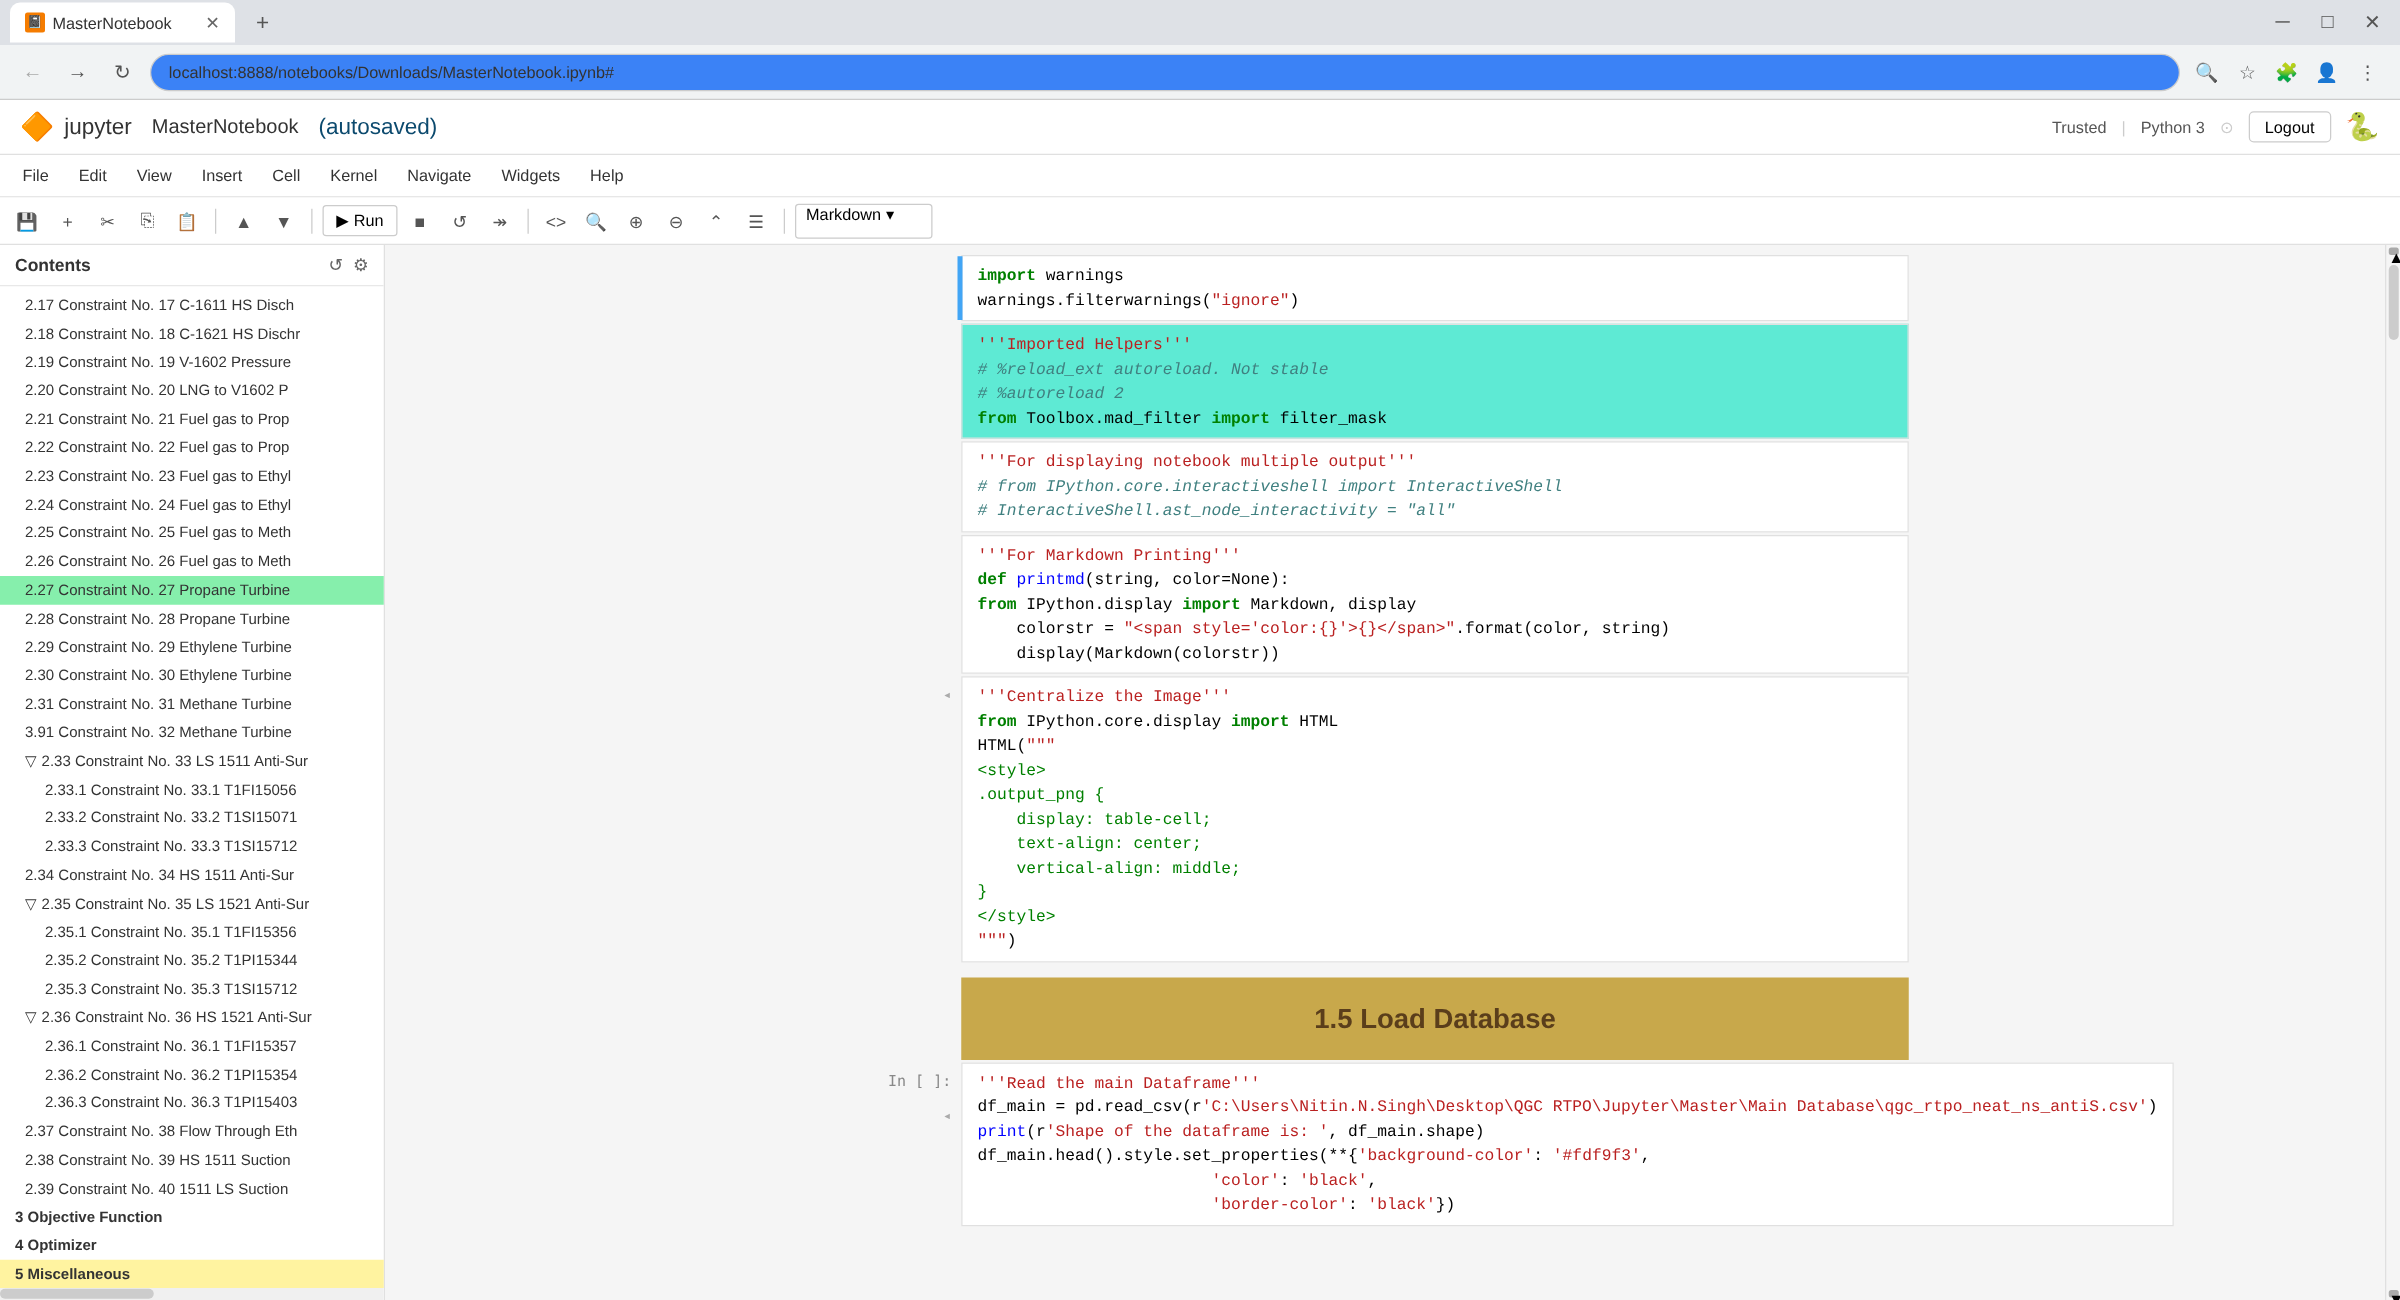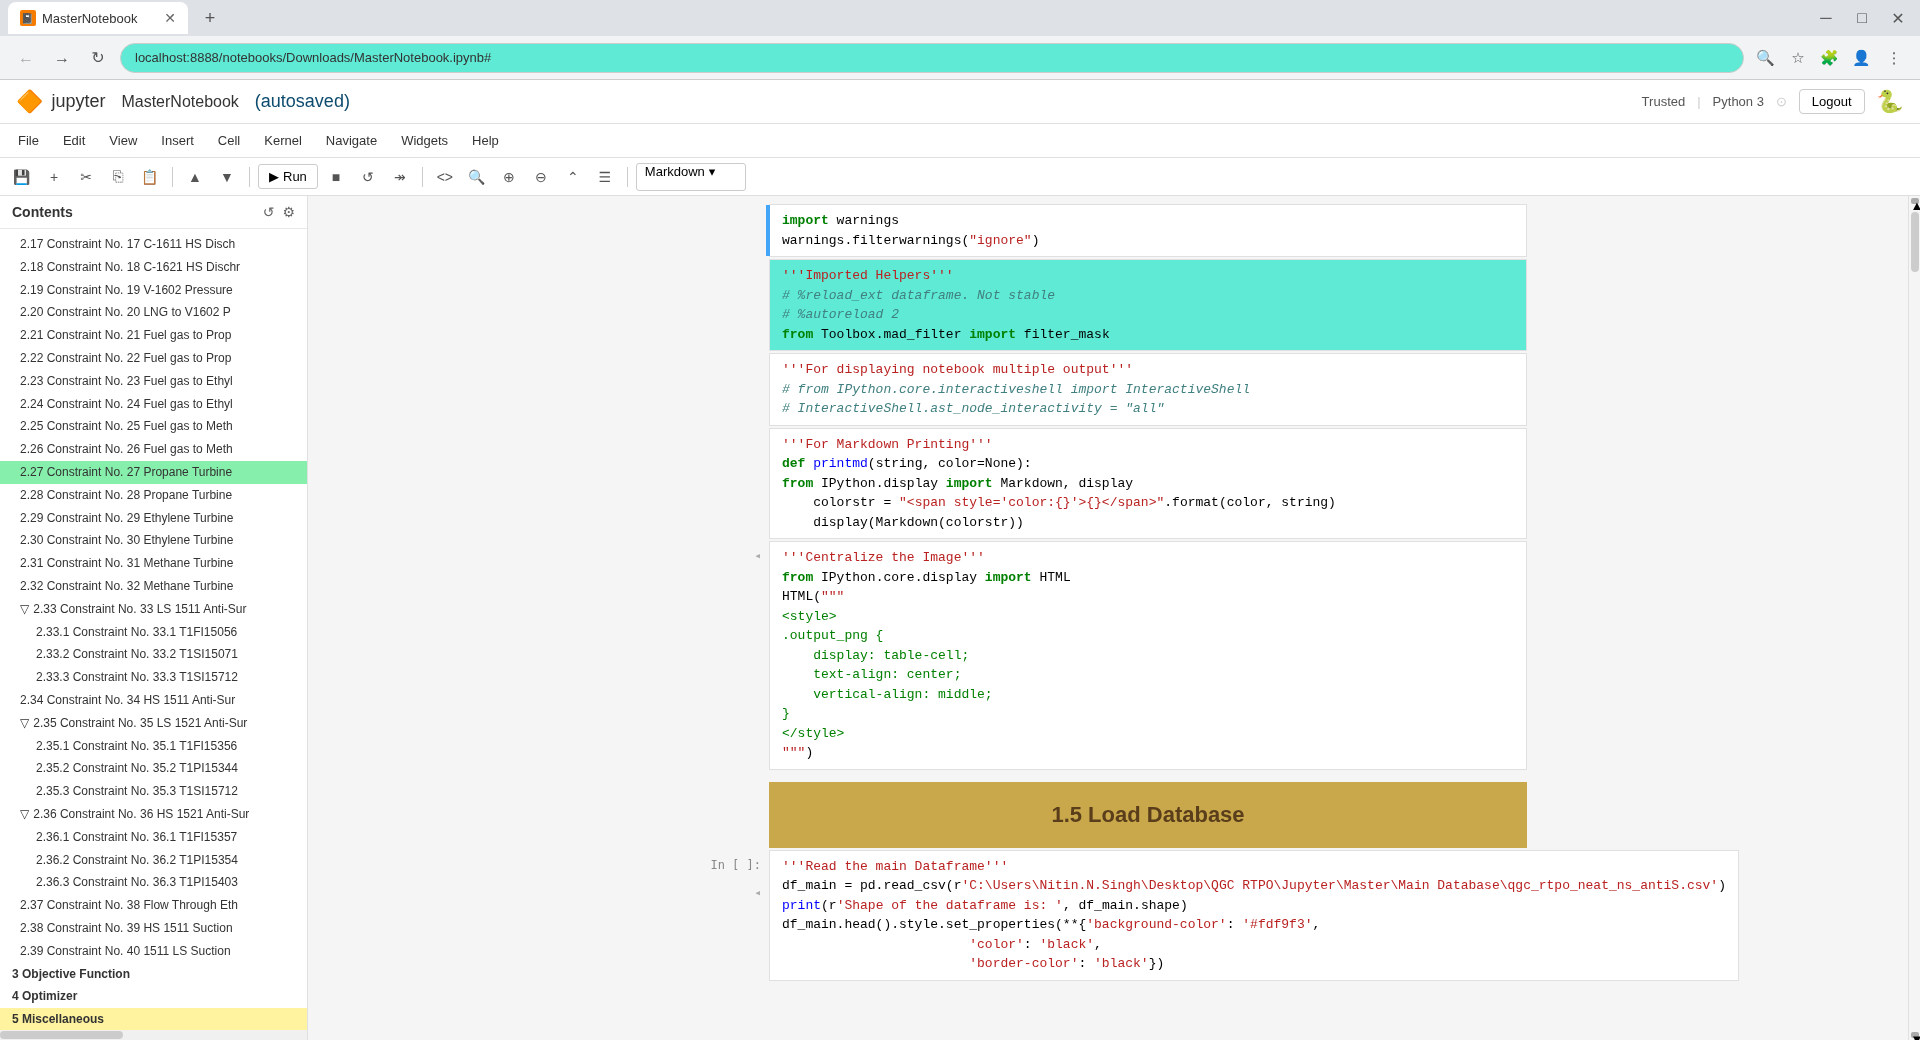--- a/index.html
+++ b/index.html
@@ -10,21 +10,21 @@
     .browser-titlebar { height: 36px; background: #dee1e6; display: flex; align-items: center; padding: 0 8px; gap: 8px; }
     .browser-tab { display: flex; align-items: center; gap: 6px; background: white; border-radius: 8px 8px 0 0; padding: 0 12px; height: 32px; min-width: 180px; font-size: 13px; }
     .browser-tab-favicon { width: 16px; height: 16px; background: #f57c00; border-radius: 2px; display: flex; align-items: center; justify-content: center; font-size: 10px; color: white; }
     .browser-tab-title { flex: 1; font-size: 13px; color: #333; }
     .browser-tab-close { cursor: pointer; color: #666; font-size: 14px; }
     .browser-new-tab { width: 28px; height: 28px; display: flex; align-items: center; justify-content: center; cursor: pointer; color: #555; font-size: 18px; }
 
     .browser-addressbar { height: 44px; background: #f1f3f4; display: flex; align-items: center; padding: 0 12px; gap: 8px; border-bottom: 1px solid #ccc; }
     .nav-btn { width: 28px; height: 28px; display: flex; align-items: center; justify-content: center; cursor: pointer; color: #555; font-size: 16px; border-radius: 50%; }
     .nav-btn.disabled { color: #aaa; }
-    .address-box { flex: 1; height: 30px; background: #5eead4; border-radius: 15px; display: flex; align-items: center; padding: 0 14px; font-size: 13px; color: #333; border: 1px solid #ccc; }
+    .address-box { flex: 1; height: 30px; background: #3b82f6; border-radius: 15px; display: flex; align-items: center; padding: 0 14px; font-size: 13px; color: #333; border: 1px solid #ccc; }
     .toolbar-icons { display: flex; align-items: center; gap: 4px; }
     .toolbar-icon-btn { width: 28px; height: 28px; display: flex; align-items: center; justify-content: center; cursor: pointer; color: #555; font-size: 15px; border-radius: 50%; }
 
     
     .jupyter-app { flex: 1; display: flex; flex-direction: column; background: white; overflow: hidden; }
     .jupyter-header { height: 44px; background: white; display: flex; align-items: center; padding: 0 16px; border-bottom: 1px solid #e0e0e0; gap: 16px; }
     .jupyter-logo { display: flex; align-items: center; gap: 8px; }
     .jupyter-logo-icon { font-size: 22px; color: #f57c00; }
     .jupyter-logo-text { font-size: 18px; font-weight: 300; color: #333; }
     .jupyter-notebook-title { font-size: 16px; color: #333; }
@@ -198,21 +198,21 @@
           <div class="toc-item level2">2.22  Constraint No. 22 Fuel gas to Prop</div>
           <div class="toc-item level2">2.23  Constraint No. 23 Fuel gas to Ethyl</div>
           <div class="toc-item level2">2.24  Constraint No. 24 Fuel gas to Ethyl</div>
           <div class="toc-item level2">2.25  Constraint No. 25 Fuel gas to Meth</div>
           <div class="toc-item level2">2.26  Constraint No. 26 Fuel gas to Meth</div>
           <div class="toc-item level2 active">2.27  Constraint No. 27 Propane Turbine</div>
           <div class="toc-item level2">2.28  Constraint No. 28 Propane Turbine</div>
           <div class="toc-item level2">2.29  Constraint No. 29 Ethylene Turbine</div>
           <div class="toc-item level2">2.30  Constraint No. 30 Ethylene Turbine</div>
           <div class="toc-item level2">2.31  Constraint No. 31 Methane Turbine</div>
-          <div class="toc-item level2">2.32  Constraint No. 32 Methane Turbine</div>
+          <div class="toc-item level2">3.91  Constraint No. 32 Methane Turbine</div>
           <div class="toc-item level2" style="display:flex;align-items:center;gap:4px;"><span>▽</span>2.33  Constraint No. 33 LS 1511 Anti-Sur</div>
           <div class="toc-item level3">2.33.1  Constraint No. 33.1 T1FI15056</div>
           <div class="toc-item level3">2.33.2  Constraint No. 33.2 T1SI15071</div>
           <div class="toc-item level3">2.33.3  Constraint No. 33.3 T1SI15712</div>
           <div class="toc-item level2">2.34  Constraint No. 34 HS 1511 Anti-Sur</div>
           <div class="toc-item level2" style="display:flex;align-items:center;gap:4px;"><span>▽</span>2.35  Constraint No. 35 LS 1521 Anti-Sur</div>
           <div class="toc-item level3">2.35.1  Constraint No. 35.1 T1FI15356</div>
           <div class="toc-item level3">2.35.2  Constraint No. 35.2 T1PI15344</div>
           <div class="toc-item level3">2.35.3  Constraint No. 35.3 T1SI15712</div>
           <div class="toc-item level2" style="display:flex;align-items:center;gap:4px;"><span>▽</span>2.36  Constraint No. 36 HS 1521 Anti-Sur</div>
@@ -241,21 +241,21 @@
               <div style="position:absolute;left:-4px;top:0;bottom:0;width:4px;background:#42a5f5;"></div>
               <div class="code-line"><span class="kw">import</span> warnings</div>
               <div class="code-line">warnings.filterwarnings(<span class="str">"ignore"</span>)</div>
             </div>
           </div>
 
           <div style="display:flex;margin-bottom:2px;">
             <div style="width:80px;min-width:80px;text-align:right;padding:8px 8px 0 0;font-family:monospace;font-size:12px;color:#888;"></div>
             <div style="flex:1;background:#5eead4;border:1px solid #e0e0e0;padding:6px 12px;">
               <div class="code-line"><span class="str">'''Imported Helpers'''</span></div>
-              <div class="code-line"><span class="cmt"># %reload_ext dataframe. Not stable</span></div>
+              <div class="code-line"><span class="cmt"># %reload_ext autoreload. Not stable</span></div>
               <div class="code-line"><span class="cmt"># %autoreload 2</span></div>
               <div class="code-line"><span class="kw">from</span> Toolbox.mad_filter <span class="kw">import</span> filter_mask</div>
             </div>
           </div>
 
           <div style="display:flex;margin-bottom:2px;">
             <div style="width:80px;min-width:80px;text-align:right;padding:8px 8px 0 0;font-family:monospace;font-size:12px;color:#888;"></div>
             <div style="flex:1;background:white;border:1px solid #e0e0e0;padding:6px 12px;">
               <div class="code-line"><span class="str">'''For displaying notebook multiple output'''</span></div>
               <div class="code-line"><span class="cmt"># from IPython.core.interactiveshell import InteractiveShell</span></div>

